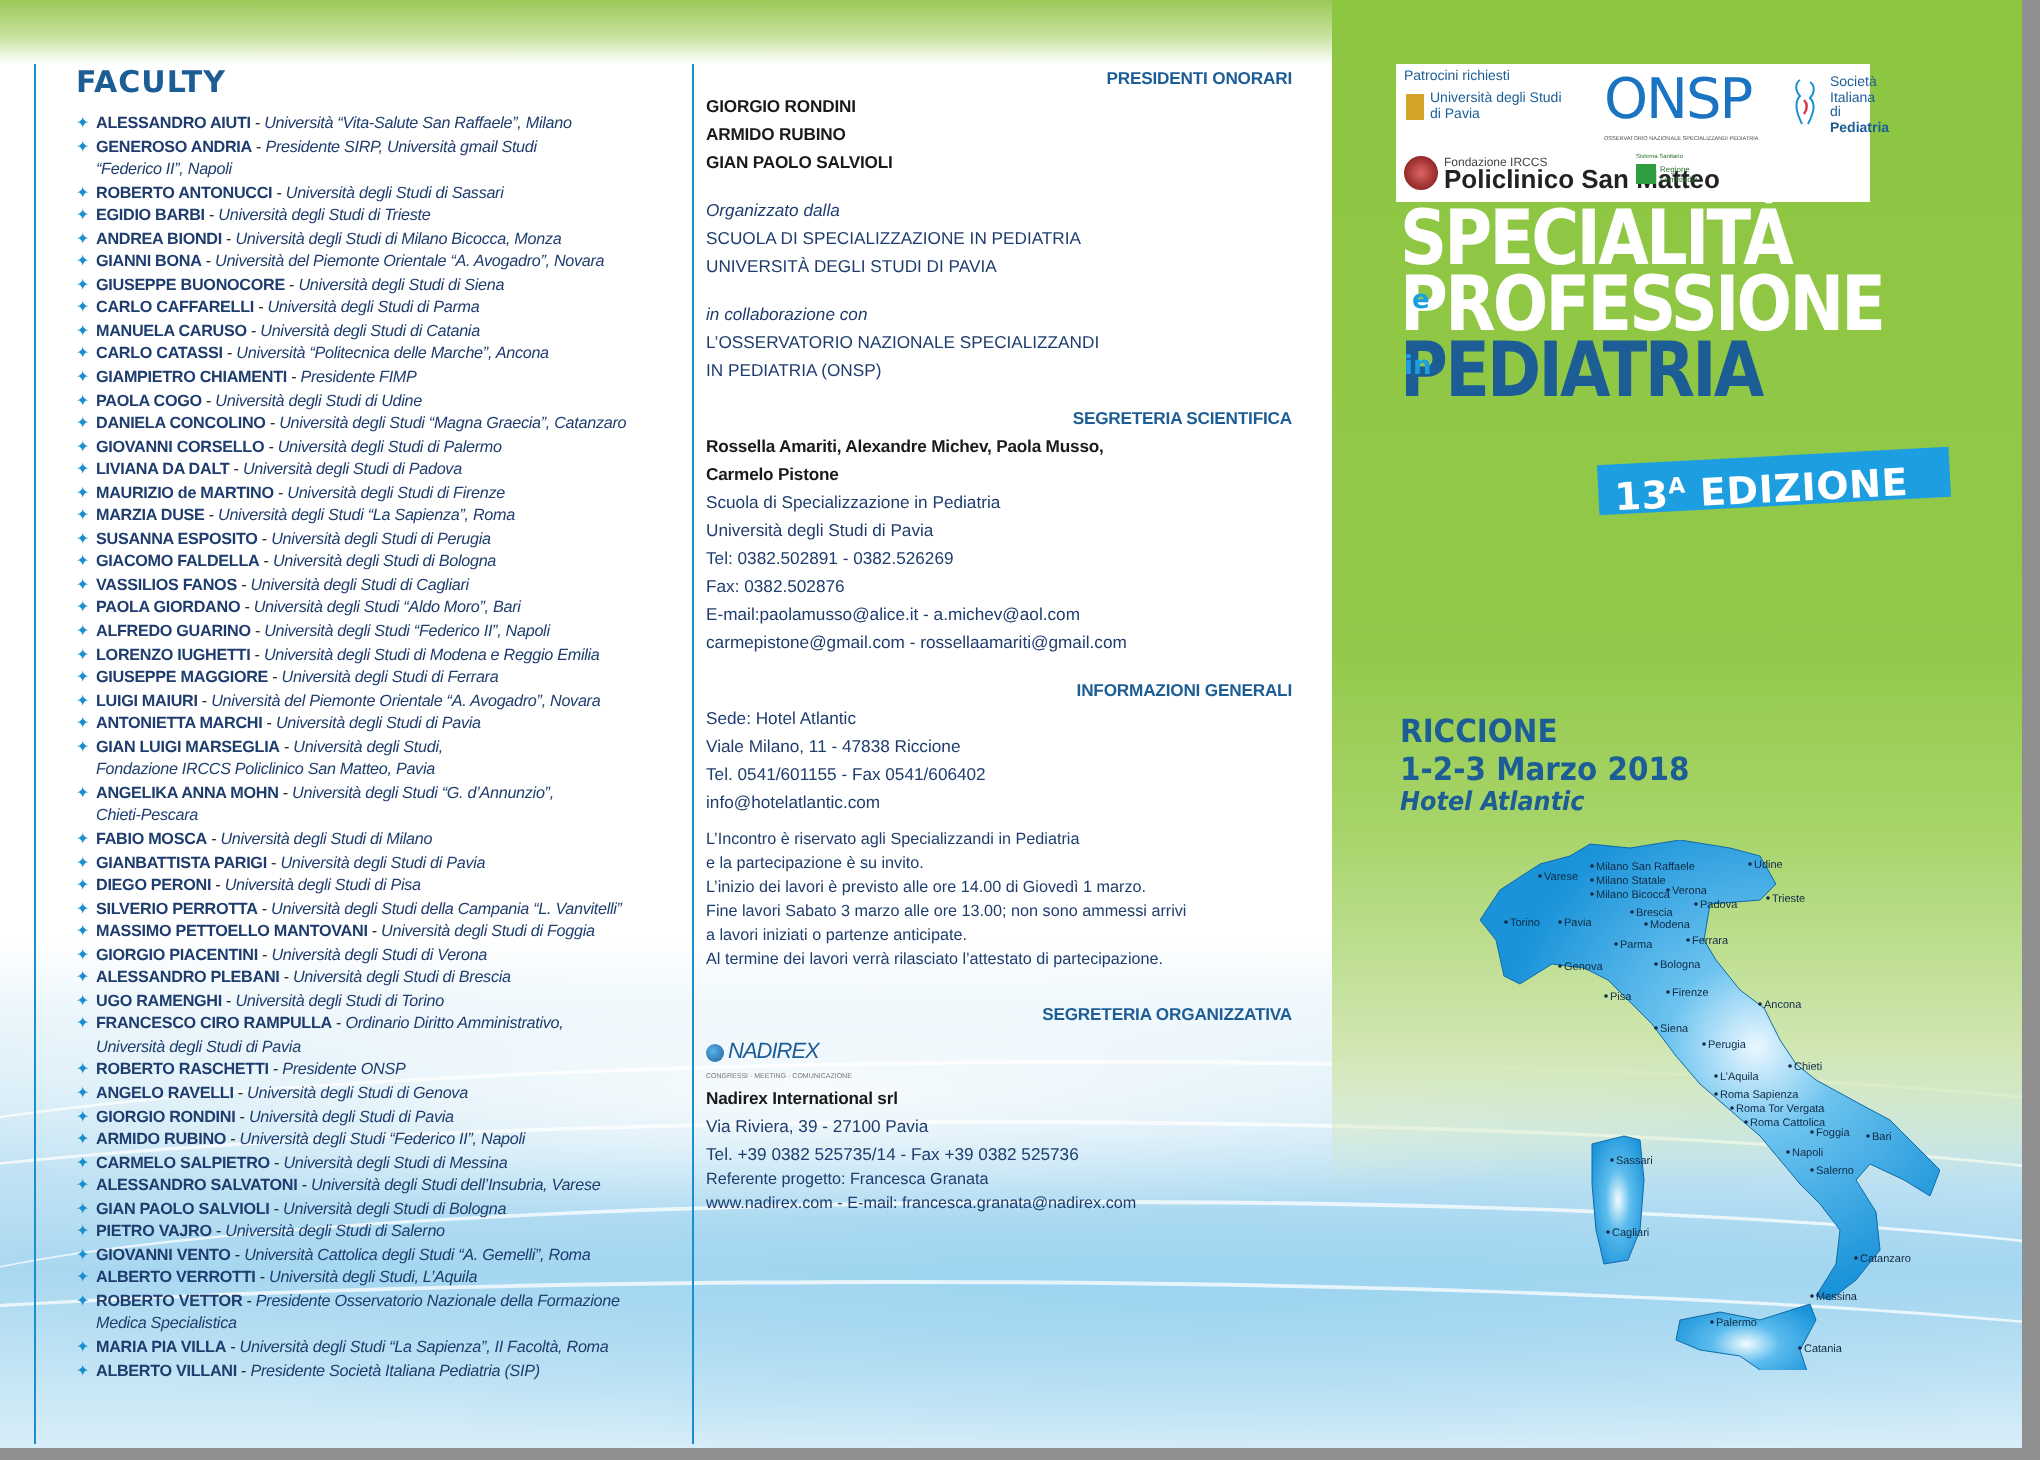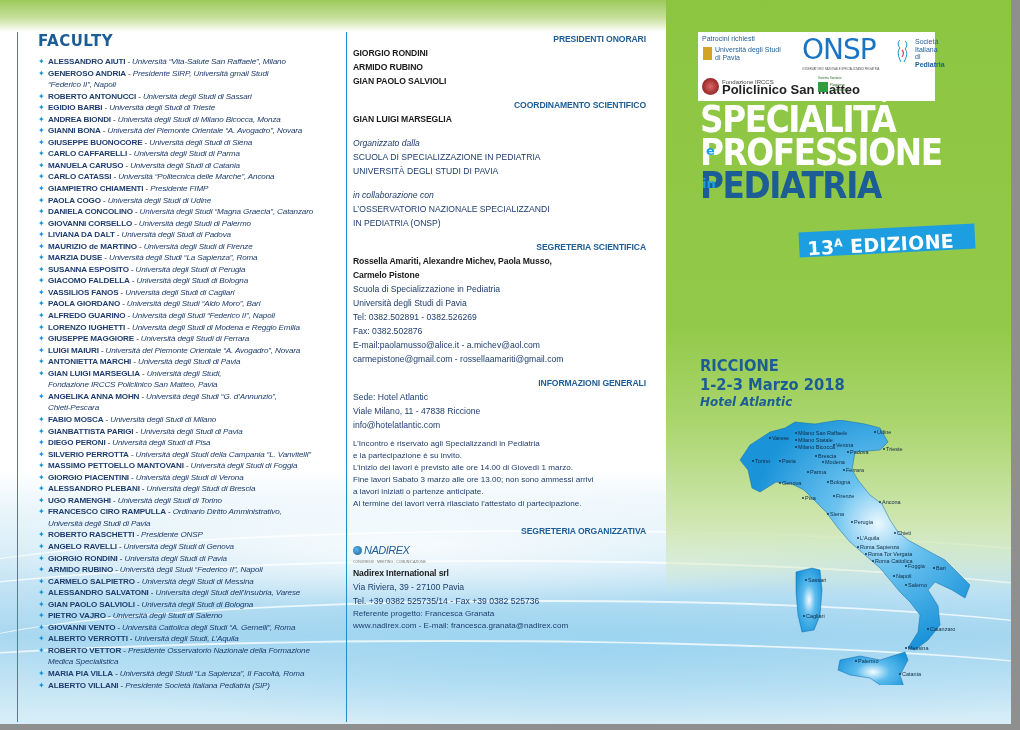--- a/index.html
+++ b/index.html
@@ -190,24 +190,20 @@
   </div>
 
   <div class="col-mid">
     <div class="sec">
       <div class="sec-title">PRESIDENTI ONORARI</div>
       <div class="bold-line">GIORGIO RONDINI</div>
       <div class="bold-line">ARMIDO RUBINO</div>
       <div class="bold-line">GIAN PAOLO SALVIOLI</div>
     </div>
     <div class="sec">
-      <div class="sec-title">COORDINAMENTO SCIENTIFICO</div>
-      <div class="bold-line">GIAN LUIGI MARSEGLIA</div>
-    </div>
-    <div class="sec">
       <div class="it-line">Organizzato dalla</div>
       <div class="plain">SCUOLA DI SPECIALIZZAZIONE IN PEDIATRIA</div>
       <div class="plain">UNIVERSITÀ DEGLI STUDI DI PAVIA</div>
     </div>
     <div class="sec">
       <div class="it-line">in collaborazione con</div>
       <div class="plain">L’OSSERVATORIO NAZIONALE SPECIALIZZANDI</div>
       <div class="plain">IN PEDIATRIA (ONSP)</div>
     </div>
     <div class="sec">
@@ -218,20 +214,21 @@
       <div class="plain">Università degli Studi di Pavia</div>
       <div class="plain">Tel: 0382.502891 - 0382.526269</div>
       <div class="plain">Fax: 0382.502876</div>
       <div class="plain">E-mail:paolamusso@alice.it - a.michev@aol.com</div>
       <div class="plain">carmepistone@gmail.com - rossellaamariti@gmail.com</div>
     </div>
     <div class="sec">
       <div class="sec-title">INFORMAZIONI GENERALI</div>
       <div class="plain">Sede: Hotel Atlantic</div>
       <div class="plain">Viale Milano, 11 - 47838 Riccione</div>
+      <div class="plain">Tel. 0541/601155 - Fax 0541/606402</div>
       <div class="plain">info@hotelatlantic.com</div>
       <div style="height:6px;"></div>
       <div class="plain small-text">L’Incontro è riservato agli Specializzandi in Pediatria</div>
       <div class="plain small-text">e la partecipazione è su invito.</div>
       <div class="plain small-text">L’inizio dei lavori è previsto alle ore 14.00 di Giovedì 1 marzo.</div>
       <div class="plain small-text">Fine lavori Sabato 3 marzo alle ore 13.00; non sono ammessi arrivi</div>
       <div class="plain small-text">a lavori iniziati o partenze anticipate.</div>
       <div class="plain small-text">Al termine dei lavori verrà rilasciato l’attestato di partecipazione.</div>
     </div>
     <div class="sec" style="margin-top:14px;">

